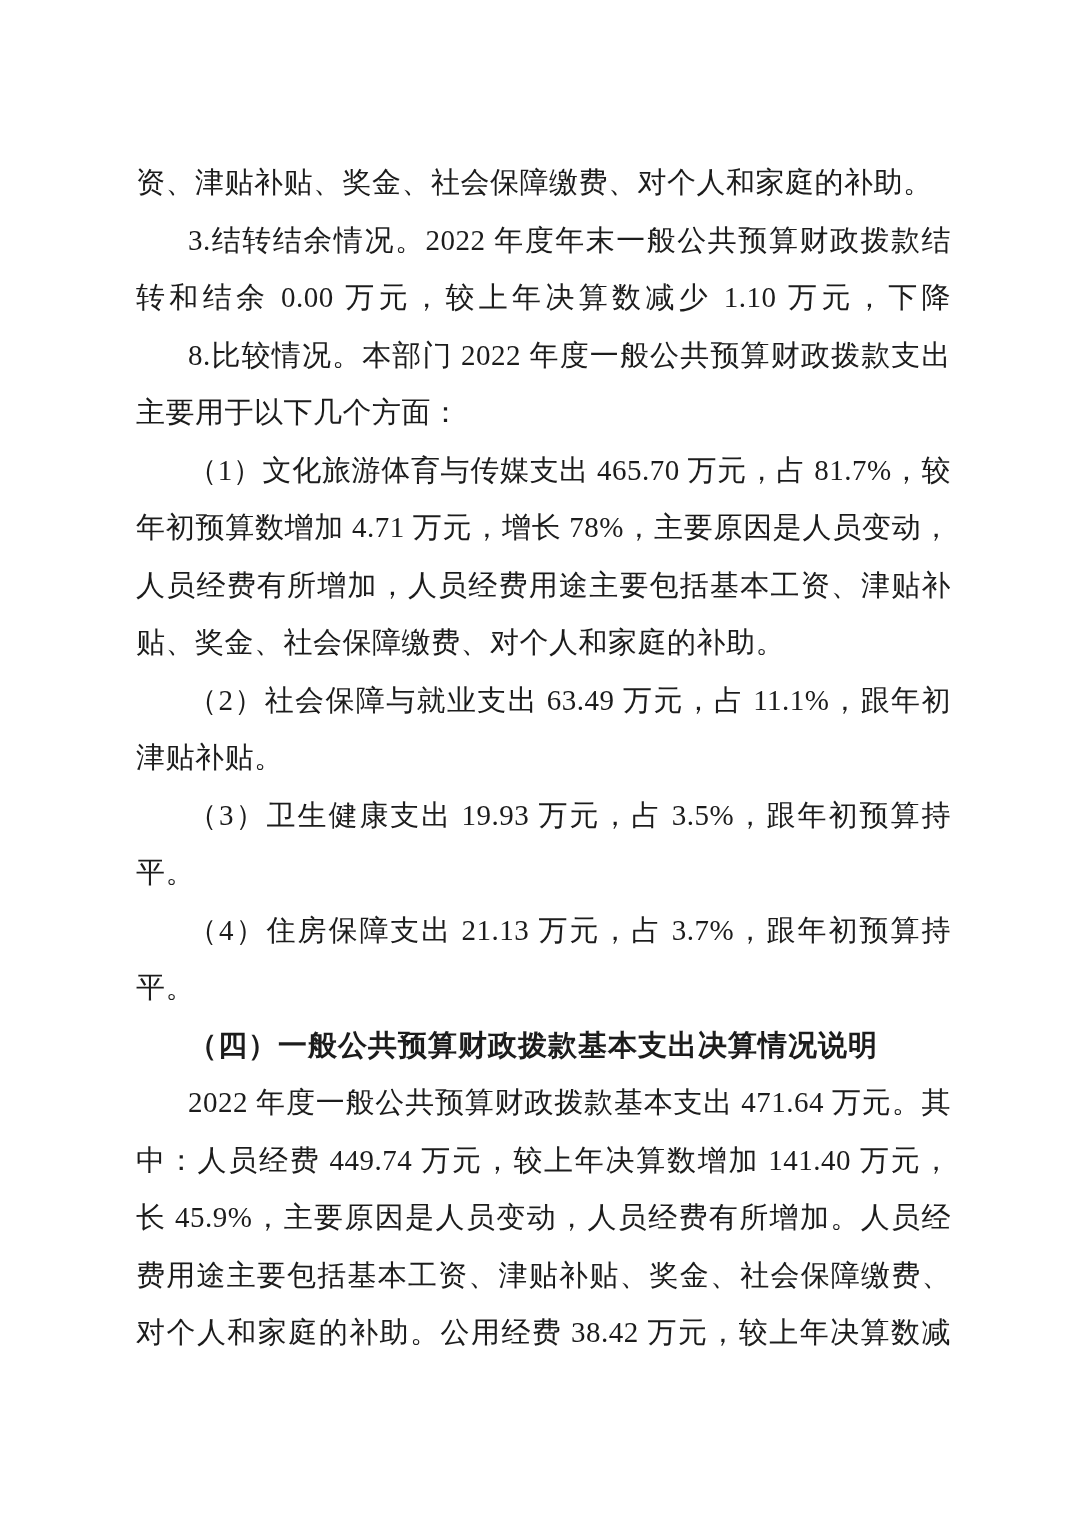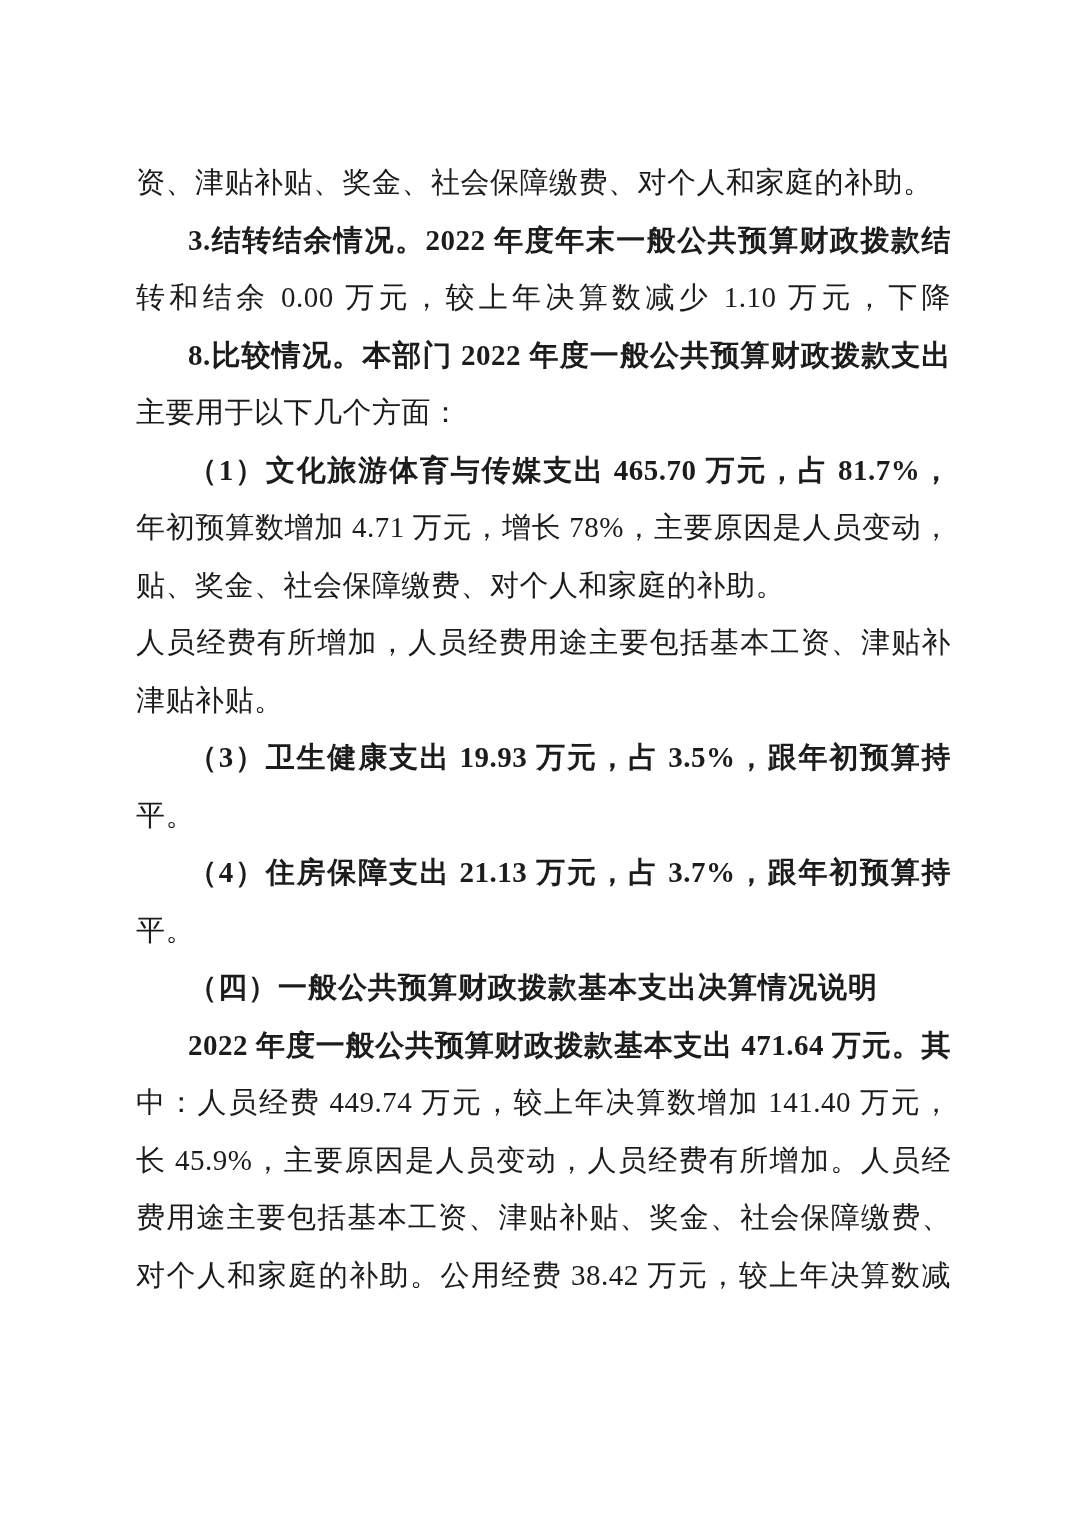--- a/index.html
+++ b/index.html
@@ -29,41 +29,41 @@
     text-align: justify;
     text-align-last: justify;
     overflow: hidden;
     letter-spacing: 0.5px;
   }
   .line.end {
     text-align-last: left;
   }
   .line.ind {
     text-indent: 52px;
-    font-weight: bold;
   }
   .line.heading {
     font-weight: 700;
     letter-spacing: 1px;
     font-family: Liberation Serif, serif;
   }
 </style>
 </head>
 <body>
 
 <div class="doc-page">
   <div class="line end">资、津贴补贴、奖金、社会保障缴费、对个人和家庭的补助。</div>
   <div class="line ind">3.结转结余情况。2022 年度年末一般公共预算财政拨款结</div>
   <div class="line">转和结余 0.00 万元，较上年决算数减少 1.10 万元，下降</div>
   <div class="line ind">8.比较情况。本部门 2022 年度一般公共预算财政拨款支出</div>
   <div class="line end">主要用于以下几个方面：</div>
   <div class="line ind">（1）文化旅游体育与传媒支出 465.70 万元，占 81.7%，较</div>
   <div class="line">年初预算数增加 4.71 万元，增长 78%，主要原因是人员变动，</div>
+  <div class="line">人员经费有所增加，人员经费用途主要包括基本工资、津贴补</div>
   <div class="line end">贴、奖金、社会保障缴费、对个人和家庭的补助。</div>
-  <div class="line">人员经费有所增加，人员经费用途主要包括基本工资、津贴补</div>
+  <div class="line ind">（2）社会保障与就业支出 63.49 万元，占 11.1%，跟年初</div>
   <div class="line end">津贴补贴。</div>
   <div class="line ind">（3）卫生健康支出 19.93 万元，占 3.5%，跟年初预算持</div>
   <div class="line end">平。</div>
   <div class="line ind">（4）住房保障支出 21.13 万元，占 3.7%，跟年初预算持</div>
   <div class="line end">平。</div>
   <div class="line ind end heading">（四）一般公共预算财政拨款基本支出决算情况说明</div>
   <div class="line ind">2022 年度一般公共预算财政拨款基本支出 471.64 万元。其</div>
   <div class="line">中：人员经费 449.74 万元，较上年决算数增加 141.40 万元，增</div>
   <div class="line">长 45.9%，主要原因是人员变动，人员经费有所增加。人员经</div>
   <div class="line">费用途主要包括基本工资、津贴补贴、奖金、社会保障缴费、</div>

